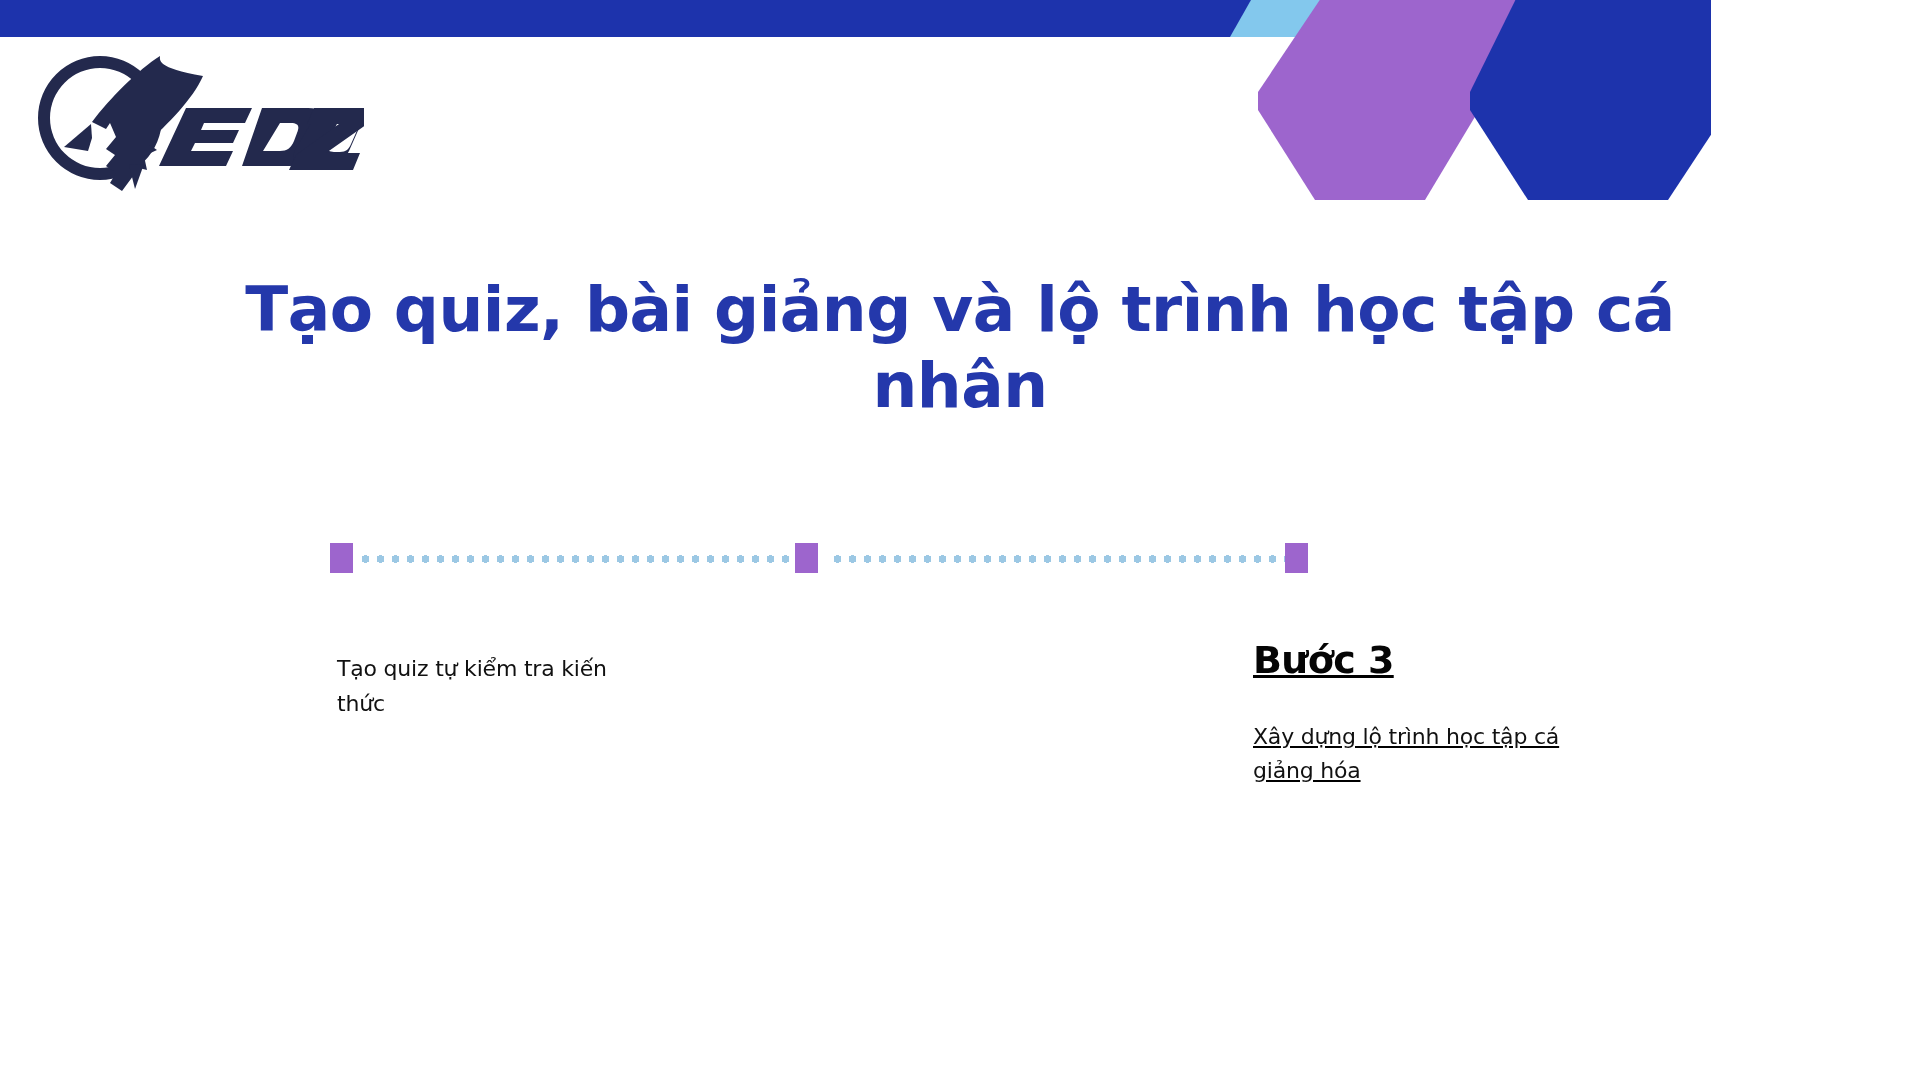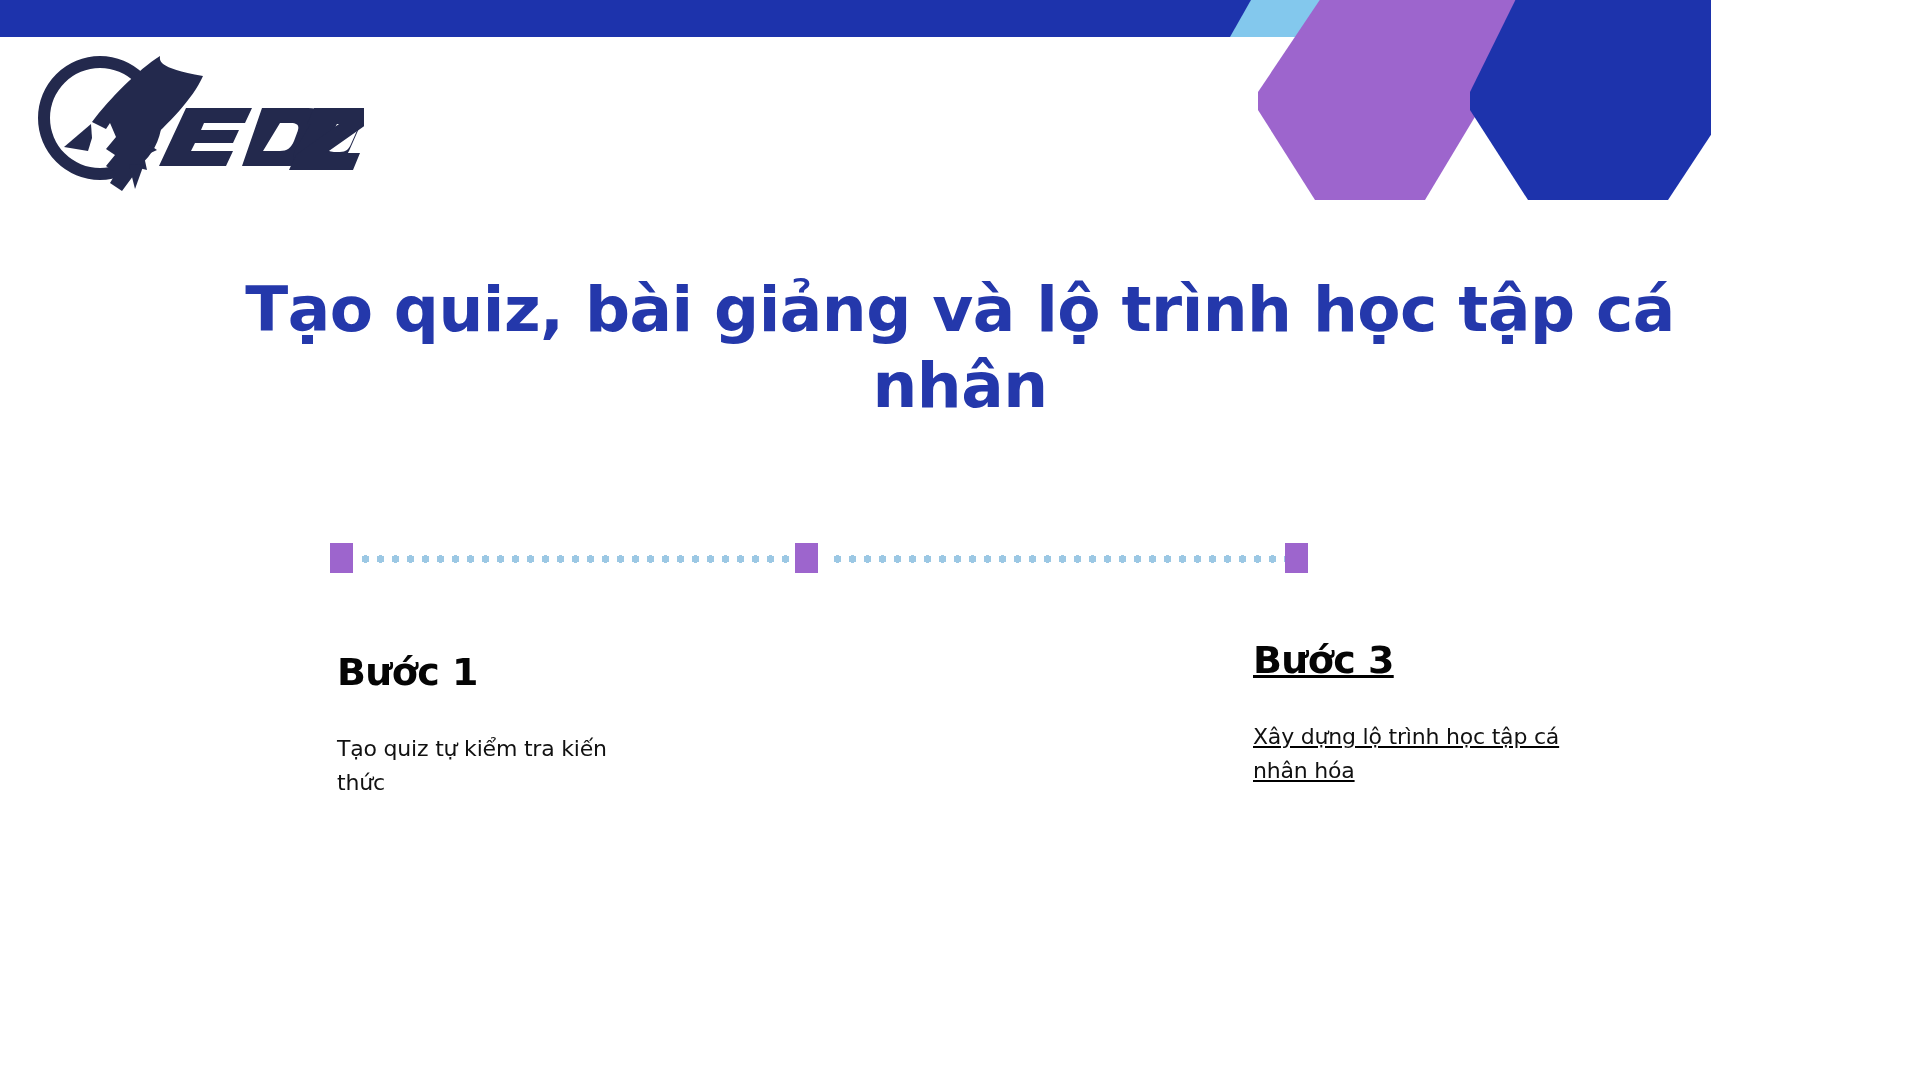--- a/index.html
+++ b/index.html
@@ -192,25 +192,24 @@
       <div class="tl-dots seg2"></div>
       <div class="tl-marker m1"></div>
       <div class="tl-marker m2"></div>
       <div class="tl-marker m3"></div>
     </div>
   </div>
 
   <div class="steps">
 
     <div class="step s1">
-      <div class="step-title">Bước 1</div>
       <div class="step-desc">Tạo quiz tự kiểm tra kiến thức</div>
     </div>
 
 
     <div class="step s3">
       <div class="step-title">Bước 3</div>
-      <div class="step-desc">Xây dựng lộ trình học tập cá nhân hóa</div>
+      <div class="step-desc">Xây dựng lộ trình học tập cá giảng hóa</div>
     </div>
 
   </div>
 
 </div>
 
 </body></html>

